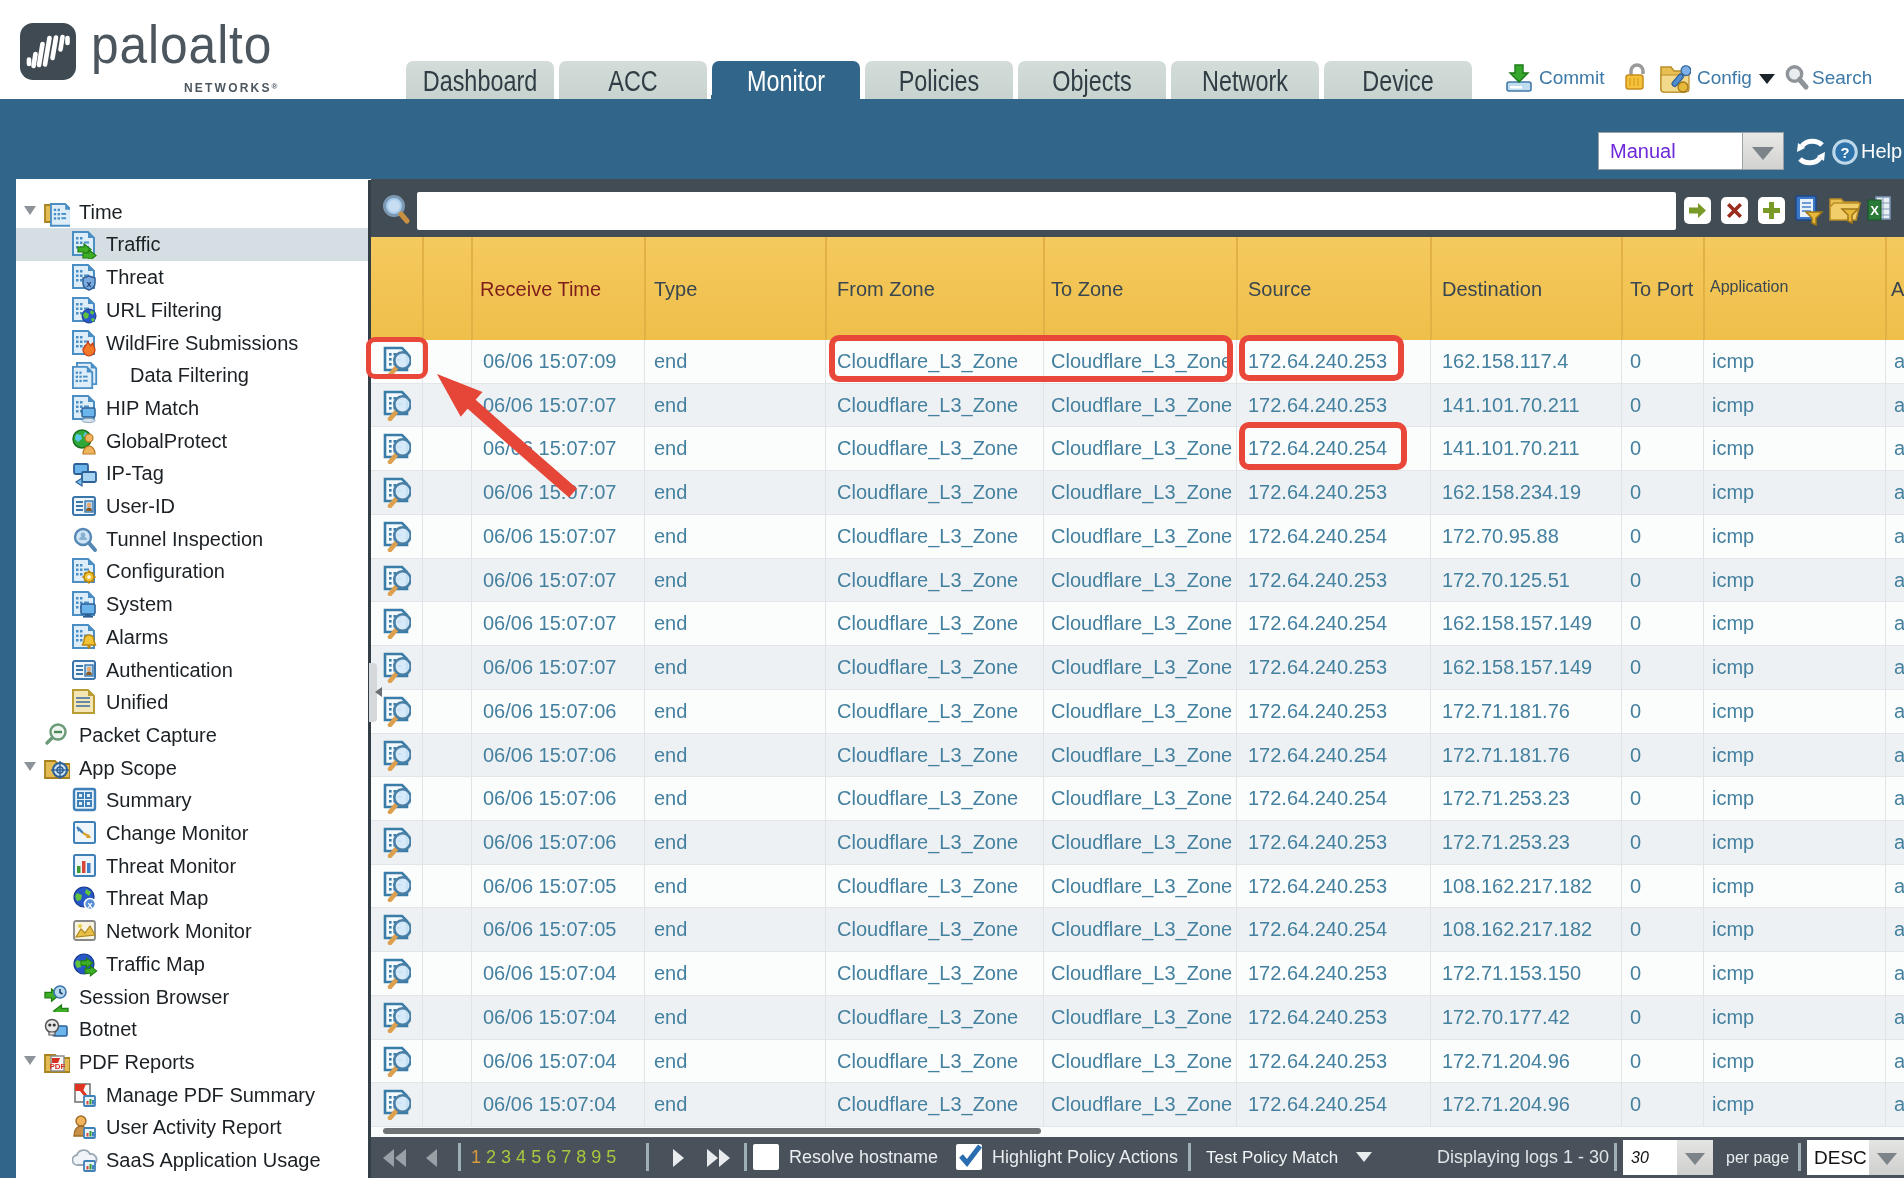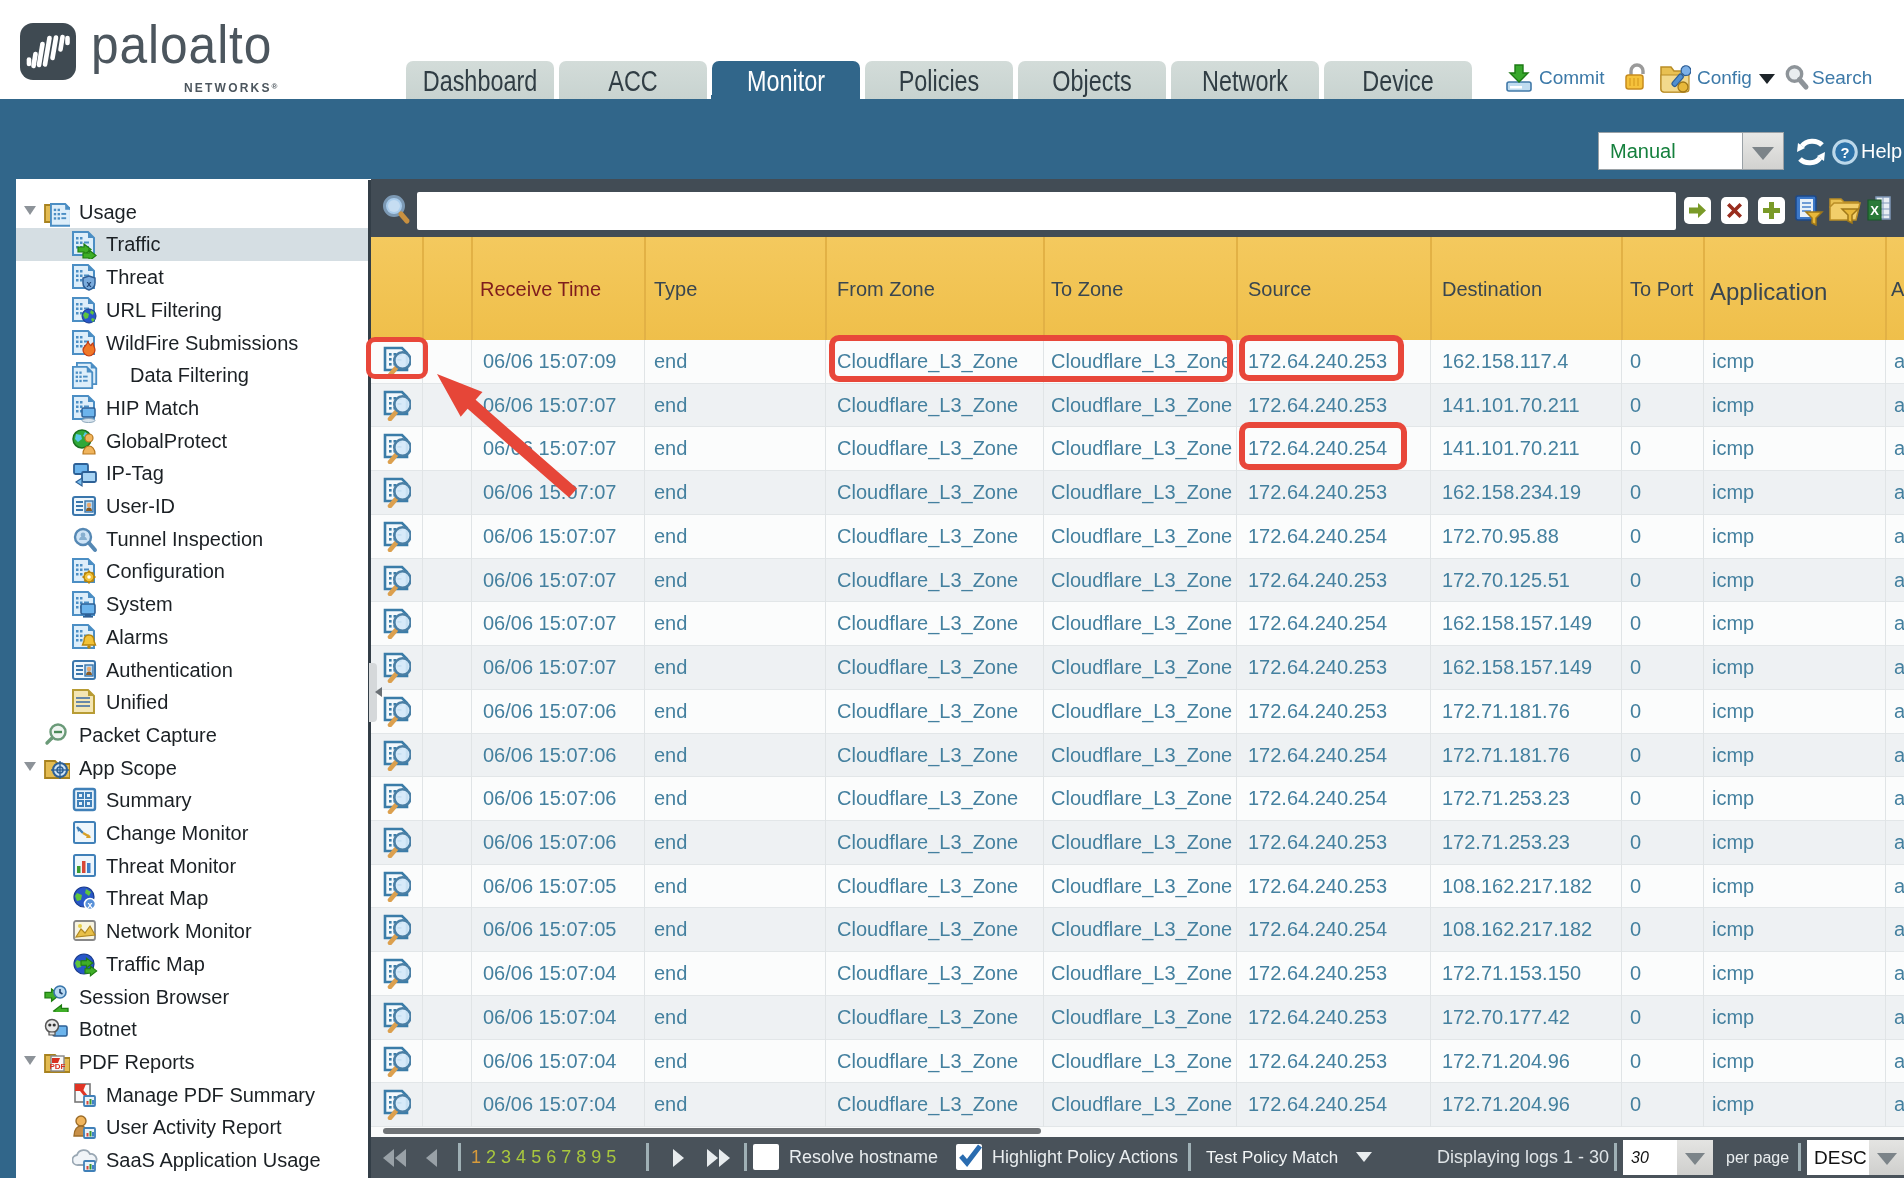--- a/index.html
+++ b/index.html
@@ -60,21 +60,21 @@
 <div class="txt" style="left:1697px;top:67px;font-size:19px;color:#3c79a8;">Config</div>
 <div class="abs" style="left:1759px;top:74px;width:0;height:0;border:8px solid transparent;border-top:10px solid #1d2429;"></div>
 <svg class="abs" style="left:1784px;top:64px" width="26" height="27" viewBox="0 0 26 27">
 <circle cx="10.5" cy="10" r="7.2" fill="#e9edef" stroke="#8e9499" stroke-width="3.4"></circle>
 <line x1="15.5" y1="15.5" x2="22" y2="23" stroke="#8e9499" stroke-width="5" stroke-linecap="round"></line>
 </svg>
 <div class="txt" style="left:1812px;top:67px;font-size:19px;color:#3c79a8;">Search</div>
 <div class="abs" style="left:0;top:99px;width:1904px;height:80px;background:#31668a;"></div>
 <div class="abs" style="left:711px;top:95px;width:148px;height:8px;background:#31668a;"></div>
 <div class="abs" style="left:1598px;top:132px;width:186px;height:38px;background:#fff;border:1px solid #9aa1a6;"></div>
-<div class="txt" style="left:1610px;top:132px;height:38px;line-height:38px;font-size:20px;color:#15803d;">Manual</div>
+<div class="txt" style="left:1610px;top:132px;height:38px;line-height:38px;font-size:20px;color:#6d28d9;">Manual</div>
 <div class="abs" style="left:1742px;top:132px;width:42px;height:38px;background:linear-gradient(#e8e8e6,#d2d2d0);border:1px solid #9aa1a6;"></div>
 <div class="abs" style="left:1752px;top:147px;width:0;height:0;border:11px solid transparent;border-top:13px solid #7c8489;"></div>
 <svg class="abs" style="left:1795px;top:137px" width="32" height="30" viewBox="0 0 32 30">
 <path d="M27 8 a12 9.5 0 0 0 -20 1" fill="none" stroke="#fff" stroke-width="5"></path>
 <path d="M3 6 l7 5 -8 4 z" fill="#fff"></path>
 <path d="M5 22 a12 9.5 0 0 0 20 -1" fill="none" stroke="#fff" stroke-width="5"></path>
 <path d="M29 24 l-7 -5 8 -4 z" fill="#fff"></path>
 </svg>
 <svg class="abs" style="left:1832px;top:139px" width="26" height="26" viewBox="0 0 30 30">
 <circle cx="15" cy="15" r="13" fill="#2d72a8" stroke="#bcd8ea" stroke-width="3.5"></circle>
@@ -94,21 +94,21 @@
           <rect x="8" y="6" width="2.5" height="2.5"></rect>
           <rect x="4" y="10.5" width="2.5" height="2.5"></rect>
           <rect x="8" y="10.5" width="2.5" height="2.5"></rect>
           <rect x="4" y="15" width="2.5" height="2.5"></rect>
           <rect x="8" y="15" width="2.5" height="2.5"></rect>
           <rect x="12" y="10.5" width="5" height="2"></rect>
           <rect x="12" y="15" width="5" height="2"></rect>
         </g>
       </g>
     </svg>
-<div class="txt" style="left:79px;top:195.7px;height:32.7px;line-height:32.7px;font-size:20px;color:#1b2024;">Usage</div>
+<div class="txt" style="left:79px;top:195.7px;height:32.7px;line-height:32.7px;font-size:20px;color:#1b2024;">Time</div>
 <div class="abs" style="left:16px;top:228.4px;width:352px;height:32.7px;background:#d5dee3;"></div>
 <svg class="abs" style="left:72px;top:231.4px" width="26" height="28" viewBox="0 0 26 28">
       <g transform="translate(0,0) scale(1.0)">
         <path d="M1 1 h15 l6 6 v17 h-21 z" fill="#ddeefa" stroke="#4b8ec4" stroke-width="2"></path>
         <path d="M16 1 l6 6 h-6 z" fill="#4b8ec4"></path>
         <g fill="#4b8ec4">
           <rect x="4" y="6" width="2.5" height="2.5"></rect>
           <rect x="8" y="6" width="2.5" height="2.5"></rect>
           <rect x="4" y="10.5" width="2.5" height="2.5"></rect>
           <rect x="8" y="10.5" width="2.5" height="2.5"></rect>
@@ -514,21 +514,21 @@
 <div class="abs" style="left:1621px;top:237px;width:2px;height:103px;background:#e2b145;"></div>
 <div class="abs" style="left:1703px;top:237px;width:2px;height:103px;background:#e2b145;"></div>
 <div class="abs" style="left:1885px;top:237px;width:2px;height:103px;background:#e2b145;"></div>
 <div class="txt" style="left:480px;top:278px;font-size:20px;color:#7f1d1d;">Receive Time</div>
 <div class="txt" style="left:654px;top:278px;font-size:20px;color:#394650;">Type</div>
 <div class="txt" style="left:837px;top:278px;font-size:20px;color:#394650;">From Zone</div>
 <div class="txt" style="left:1051px;top:278px;font-size:20px;color:#394650;">To Zone</div>
 <div class="txt" style="left:1248px;top:278px;font-size:20px;color:#394650;">Source</div>
 <div class="txt" style="left:1442px;top:278px;font-size:20px;color:#394650;">Destination</div>
 <div class="txt" style="left:1630px;top:278px;font-size:20px;color:#394650;">To Port</div>
-<div class="txt" style="left:1710px;top:278px;font-size:24px;color:#394650;">Application</div>
+<div class="txt" style="left:1710px;top:278px;font-size:16px;color:#394650;">Application</div>
 <div class="txt" style="left:1891px;top:278px;font-size:20px;color:#394650;">A</div>
 <div class="abs" style="left:371px;top:340.0px;width:1533px;height:43.72px;background:#fbfcfc;border-bottom:1px solid #e2e6e8;"></div>
 <svg class="abs" style="left:383px;top:346.0px" width="28" height="31" viewBox="0 0 28 31">
       <path d="M2 2 h17 l5 5 v17 h-22 z" fill="#f4f9fc" stroke="#3a7ca8" stroke-width="2.6"></path>
 <g fill="#3a7ca8">
         <rect x="6" y="7" width="2.6" height="2.6"></rect>
         <rect x="10.5" y="7" width="2.6" height="2.6"></rect>
         <rect x="6" y="12" width="2.6" height="2.6"></rect>
         <rect x="10.5" y="12" width="2.6" height="2.6"></rect>
         <rect x="6" y="17" width="2.6" height="2.6"></rect>

